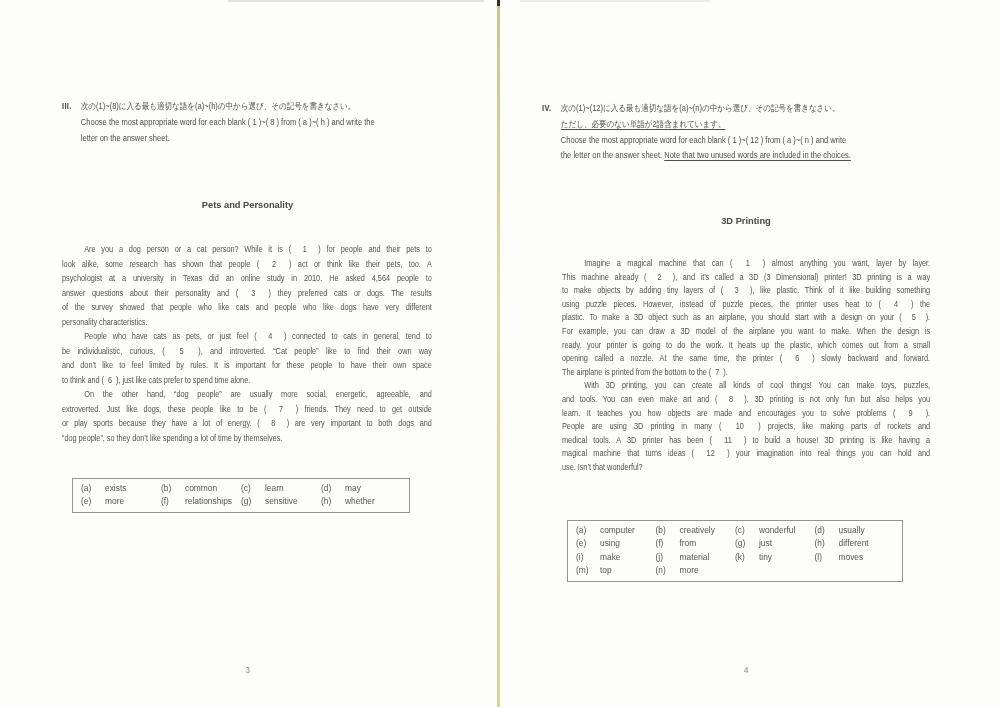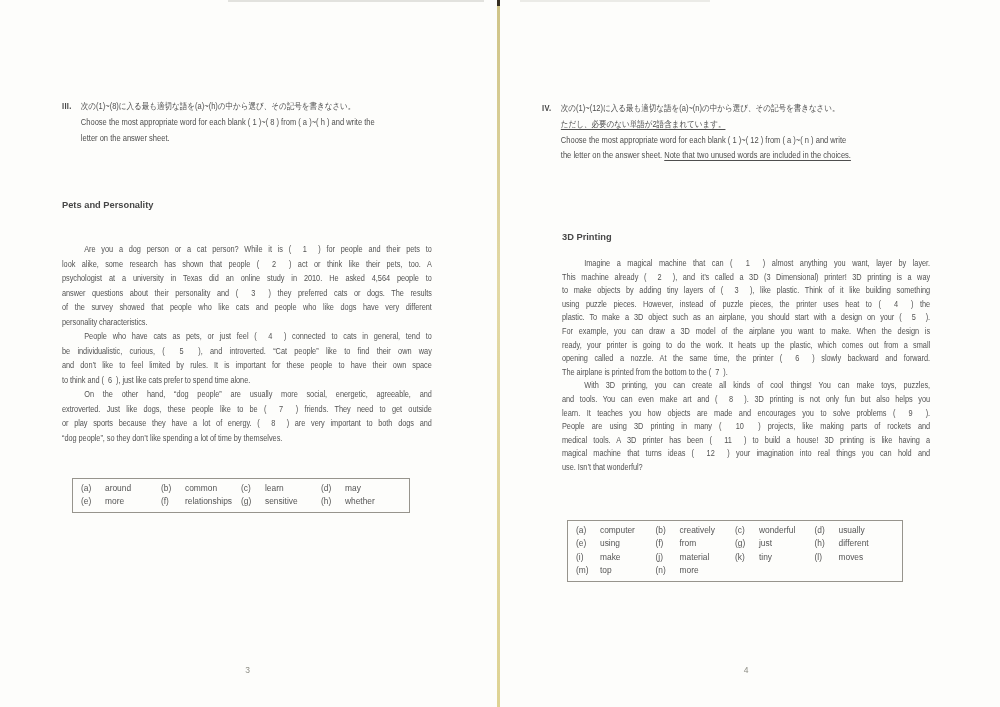--- a/index.html
+++ b/index.html
@@ -13,21 +13,21 @@
   .squeeze{transform:scaleX(0.856);transform-origin:0 0;}
 
   
   .hdr{font-size:8.8px;color:#4e4e4e;}
   .hrow{display:flex;line-height:18px;}
   .slabel{font-weight:bold;min-width:22px;color:#454545;letter-spacing:.4px;}
   .hind{padding-left:22px;line-height:15.5px;}
   .ul{text-decoration:underline;text-underline-offset:1.5px;}
 
   
-  .title{font-weight:bold;font-size:9.3px;color:#474747;text-align:left;margin:0;}
+  .title{font-weight:bold;font-size:9.3px;color:#474747;text-align:center;margin:0;}
 
   
   .bodyblk{font-size:8.6px;letter-spacing:-0.05px;color:#535353;}
   .bl{height:14.5px;line-height:14.5px;text-align:justify;text-align-last:justify;overflow:hidden;}
   .rt .bl{height:13.6px;line-height:13.6px;}
   .bl.first{text-indent:26px;}
   .bl.plast{text-align-last:left;}
 
   
   .choices{border:1px solid #97948d;background:transparent;
@@ -78,21 +78,21 @@
       <div class="bl plast">to think and (&nbsp;&nbsp;6&nbsp;&nbsp;), just like cats prefer to spend time alone.</div>
       <div class="bl first">On the other hand, “dog people” are usually more social, energetic, agreeable, and</div>
       <div class="bl">extroverted. Just like dogs, these people like to be (&nbsp;&nbsp;7&nbsp;&nbsp;) friends. They need to get outside</div>
       <div class="bl">or play sports because they have a lot of energy. (&nbsp;&nbsp;8&nbsp;&nbsp;) are very important to both dogs and</div>
       <div class="bl plast">“dog people”, so they don’t like spending a lot of time by themselves.</div>
     </div>
 
     <div class="abs choices" style="left:72px;top:478px;width:320px;">
       <div class="cell">
           <span class="cl">(a)</span>
-          <span>around</span>
+          <span>exists</span>
         </div>
       <div class="cell">
           <span class="cl">(b)</span>
           <span>common</span>
         </div>
       <div class="cell">
           <span class="cl">(c)</span>
           <span>learn</span>
         </div>
       <div class="cell">
@@ -125,21 +125,21 @@
     <div class="abs hdr squeeze" style="left:542px;top:100px;width:462px;">
       <div class="hrow" style="line-height:17px;">
         <span class="slabel">IV.</span>
         <span>次の(1)~(12)に入る最も適切な語を(a)~(n)の中から選び、その記号を書きなさい。</span>
       </div>
       <div class="hind ul">ただし、必要のない単語が2語含まれています。</div>
       <div class="hind">Choose the most appropriate word for each blank ( 1 )~( 12 ) from ( a )~( n ) and write</div>
       <div class="hind"><span>the letter on the answer sheet. </span><span class="ul">Note that two unused words are included in the choices.</span></div>
     </div>
 
-    <h2 class="abs title" style="left:562px;top:232px;width:368px;">3D Printing</h2>
+    <h2 class="abs title" style="left:562px;top:216px;width:368px;">3D Printing</h2>
 
     <div class="abs bodyblk squeeze rt" style="left:562px;top:257px;width:430px;">
       <div class="bl first">Imagine a magical machine that can (&nbsp;&nbsp;1&nbsp;&nbsp;) almost anything you want, layer by layer.</div>
       <div class="bl">This machine already (&nbsp;&nbsp;2&nbsp;&nbsp;), and it’s called a 3D (3 Dimensional) printer! 3D printing is a way</div>
       <div class="bl">to make objects by adding tiny layers of (&nbsp;&nbsp;3&nbsp;&nbsp;), like plastic. Think of it like building something</div>
       <div class="bl">using puzzle pieces. However, instead of puzzle pieces, the printer uses heat to (&nbsp;&nbsp;4&nbsp;&nbsp;) the</div>
       <div class="bl">plastic. To make a 3D object such as an airplane, you should start with a design on your (&nbsp;&nbsp;5&nbsp;&nbsp;).</div>
       <div class="bl">For example, you can draw a 3D model of the airplane you want to make. When the design is</div>
       <div class="bl">ready, your printer is going to do the work. It heats up the plastic, which comes out from a small</div>
       <div class="bl">opening called a nozzle. At the same time, the printer (&nbsp;&nbsp;6&nbsp;&nbsp;) slowly backward and forward.</div>

